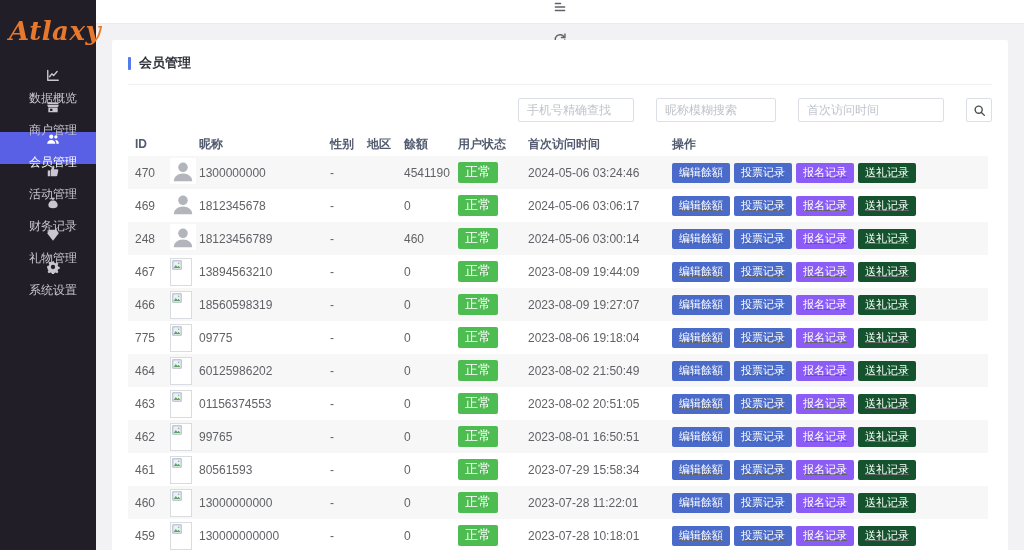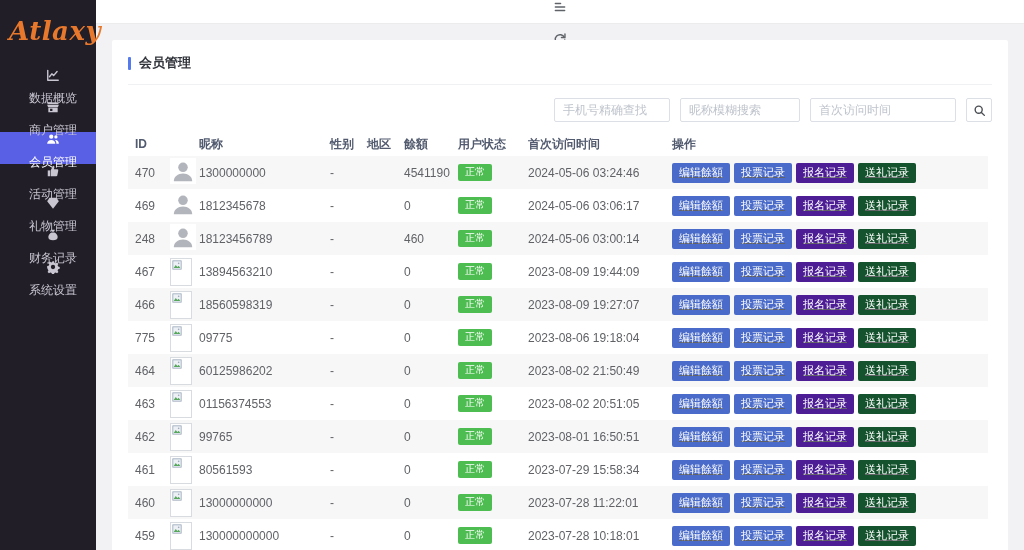--- a/index.html
+++ b/index.html
@@ -27,21 +27,21 @@
   .logout { display:flex; align-items:center; gap:4px; cursor:pointer; }
 
   .content { flex:1; padding:16px; overflow:hidden; }
   .card { background:#fff; height:620px; border-radius:2px; padding:14px 16px; }
 
   .page-title { display:flex; align-items:center; gap:8px; font-size:13px; color:#32353c; font-weight:bold; }
   .title-bar { width:3px; height:13px; background:#557aee; border-radius:1px; }
   .divider { height:1px; background:#f0f1f3; margin-top:12px; }
 
   
-  .search-row { display:flex; justify-content:flex-end; align-items:center; gap:10px; margin-top:13px; }
+  .search-row { display:flex; justify-content:flex-end; align-items:center; gap:22px; margin-top:13px; }
   .s-input { height:24px; border:1px solid #dcdfe6; border-radius:2px; padding:0 8px; font-size:12px;
              color:#606266; font-family:inherit; outline:none; }
   .s-input::placeholder { color:#bfc4cc; }
   .w1 { width:116px; } .w2 { width:120px; } .w3 { width:146px; }
   .search-btn { width:26px; height:24px; border:1px solid #dcdfe6; background:#fff; border-radius:2px;
                 display:flex; align-items:center; justify-content:center; cursor:pointer; color:#4a4d52; }
   .search-btn svg { width:13px; height:13px; }
 
   
   .table { margin-top:10px; width:860px; }
@@ -51,28 +51,28 @@
   .trow.striped { background:#f7f7f8; }
   .cell-id { padding-left:7px; }
 
   .avatar { display:inline-flex; }
   .avatar.person { width:26px; height:26px; background:#fff; }
   .avatar.person svg { width:26px; height:26px; }
   .avatar.broken { width:22px; height:28px; border:1px solid #d8dbe0; background:#fff;
                    align-items:flex-start; padding:1px; }
   .avatar.broken svg { width:10px; height:10px; }
 
-  .badge { display:inline-block; background:#4dbd51; color:#fff; font-size:10px; padding:2px 7px;
+  .badge { display:inline-block; background:#4dbd51; color:#fff; font-size:13px; padding:2px 7px;
            border-radius:2px; line-height:1.25; }
 
   .actions { display:flex; gap:4px;text-decoration:underline; }
   .act { border:none; color:#fff; font-size:11px; height:20px; padding:0 7px; border-radius:2px;
          cursor:pointer; font-family:inherit; white-space:nowrap; }
   .act-0, .act-1 { background:#4a6bc9; }
-  .act-2 { background:#4c1d95; }
+  .act-2 { background:#8b5cf6; }
   .act-3 { background:#14532d; }
 </style>
 </head>
 <body>
 
 <div class="sidebar">
   <div class="logo">Atlaxy</div>
   <div class="menu" id="sidebar-menu">
       <div class="menu-item">
         <span class="mi-icon">
@@ -109,33 +109,33 @@
           <svg viewBox="0 0 24 24" fill="currentColor">
             <path d="M3 11h4v10H3z"></path>
             <path d="M8 21V11l4-8c1.4 0 2.4 1.1 2.4 2.4L13.6 9H19a2 2 0 0 1 2 2.4l-1.4 7A2.5 2.5 0 0 1 17.1 21z"></path>
           </svg>
         </span>
         <span>活动管理</span>
       </div>
       <div class="menu-item">
         <span class="mi-icon">
           <svg viewBox="0 0 24 24" fill="currentColor">
-            <path d="M6 3h12l4 6-10 13L2 9z"></path>
-          </svg>
-        </span>
-        <span>礼物管理</span>
-      </div>
-      <div class="menu-item">
-        <span class="mi-icon">
-          <svg viewBox="0 0 24 24" fill="currentColor">
             <path d="M8.5 3h7l-2 3.5h-3z"></path>
             <path d="M9.5 7.5h5c3.3 1.7 5.5 4.7 5.5 8 0 3.6-3 5.5-8 5.5s-8-1.9-8-5.5c0-3.3 2.2-6.3 5.5-8z"></path>
           </svg>
         </span>
         <span>财务记录</span>
+      </div>
+      <div class="menu-item">
+        <span class="mi-icon">
+          <svg viewBox="0 0 24 24" fill="currentColor">
+            <path d="M6 3h12l4 6-10 13L2 9z"></path>
+          </svg>
+        </span>
+        <span>礼物管理</span>
       </div>
       <div class="menu-item">
         <span class="mi-icon">
           <svg viewBox="0 0 24 24" fill="currentColor">
             <path d="M10.3 2h3.4l.6 2.6 2.3 1 2.3-1.4 2.4 2.4-1.4 2.3 1 2.3 2.6.6v3.4l-2.6.6-1 2.3 1.4 2.3-2.4 2.4-2.3-1.4-2.3 1-.6 2.6h-3.4l-.6-2.6-2.3-1-2.3 1.4-2.4-2.4 1.4-2.3-1-2.3L2 13.7v-3.4l2.6-.6 1-2.3L4.2 5.1l2.4-2.4 2.3 1.4 2.3-1zM12 8.3a3.7 3.7 0 1 0 0 7.4 3.7 3.7 0 0 0 0-7.4z"></path>
           </svg>
         </span>
         <span>系统设置</span>
       </div>
     </div>

